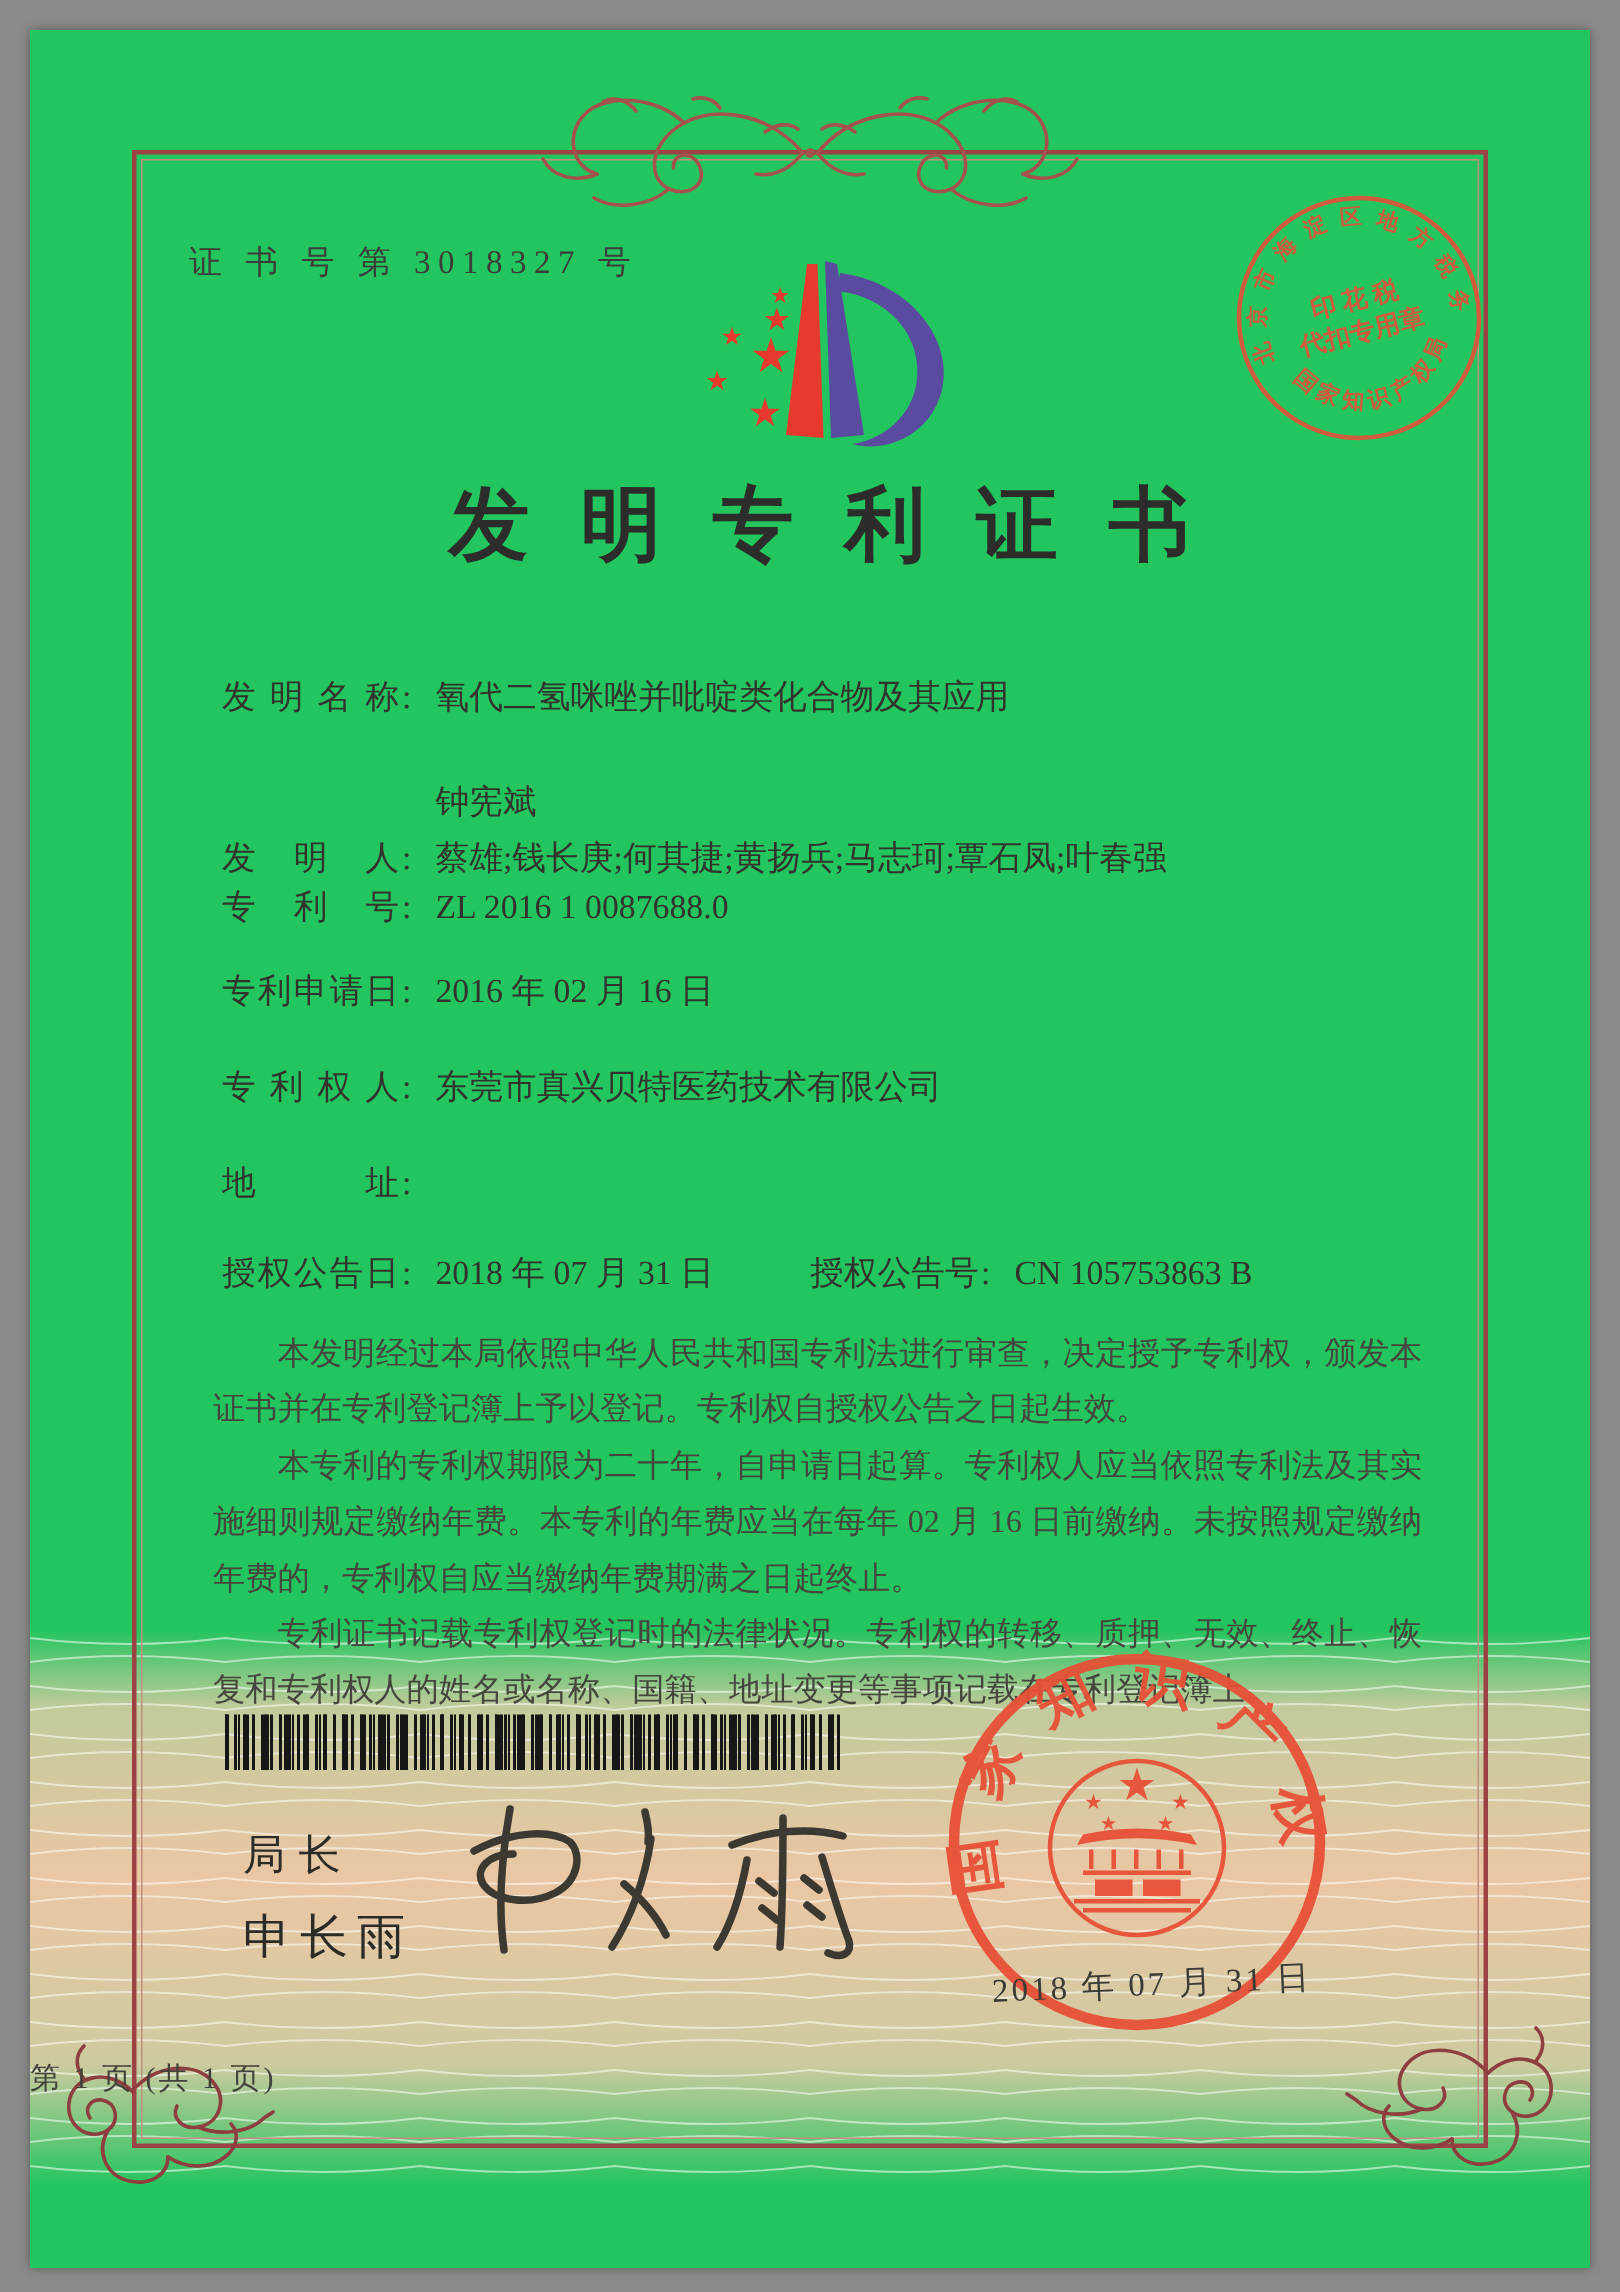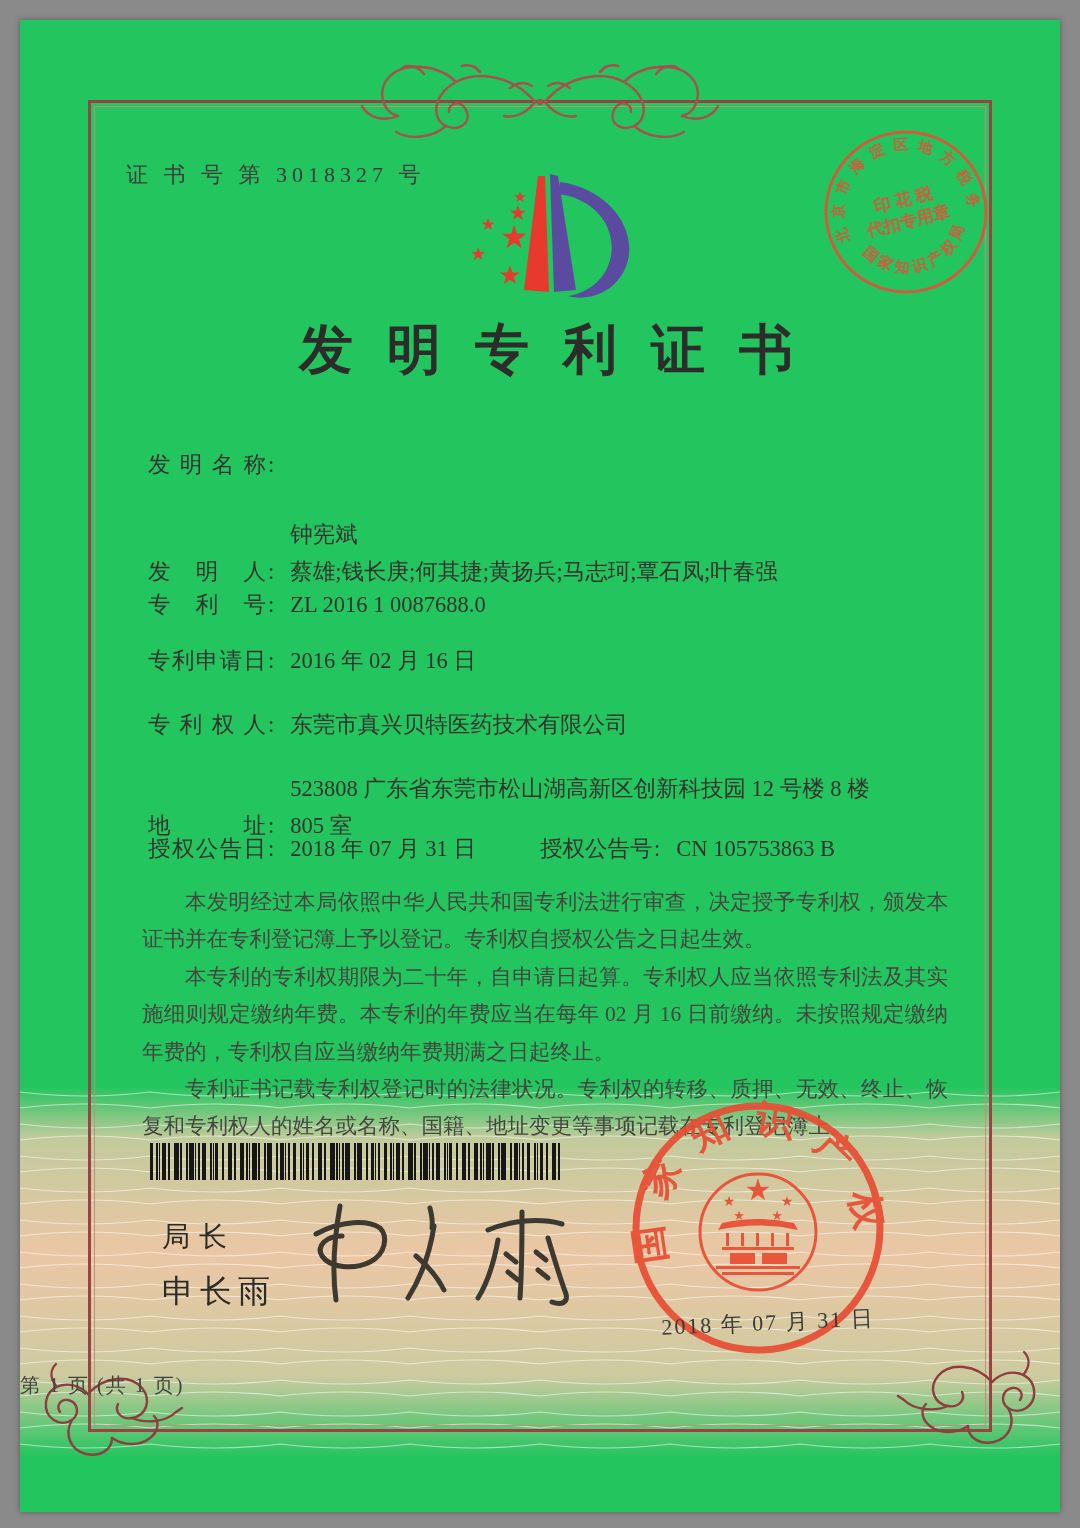--- a/index.html
+++ b/index.html
@@ -199,20 +199,23 @@
       <text x="30" y="92" font-size="18">★</text>
       <text x="62" y="116" font-size="26">★</text>
     </g>
   </svg>
 
   <div class="title">发明专利证书</div>
 
   <div class="frow" style="top:426px">
     <span class="flabel">发明名称</span>
       <span class="fcolon">:</span>
+    <span class="fval">
+        <div>氧代二氢咪唑并吡啶类化合物及其应用</div>
+      </span>
   </div>
 
   <div class="frow" style="top:496px">
     <span class="flabel">发明人</span>
       <span class="fcolon">:</span>
     <span class="fval">
       <div>钟宪斌</div>
       <div>蔡雄;钱长庚;何其捷;黄扬兵;马志珂;覃石凤;叶春强</div>
     </span>
   </div>
@@ -237,24 +240,20 @@
     <span class="flabel">专利权人</span>
       <span class="fcolon">:</span>
     <span class="fval">
         <div>东莞市真兴贝特医药技术有限公司</div>
       </span>
   </div>
 
   <div class="frow" style="top:750px">
     <span class="flabel">地址</span>
       <span class="fcolon">:</span>
-    <span class="fval">
-      <div>523808 广东省东莞市松山湖高新区创新科技园 12 号楼 8 楼</div>
-      <div>805 室</div>
-    </span>
   </div>
 
   <div class="frow" style="top:810px;width:800px">
     <span class="flabel">授权公告日</span>
       <span class="fcolon">:</span>
     <span class="fval">
         <div>2018 年 07 月 31 日</div>
       </span>
     <span class="pair2">
       <span class="flabel">授权公告号</span>

